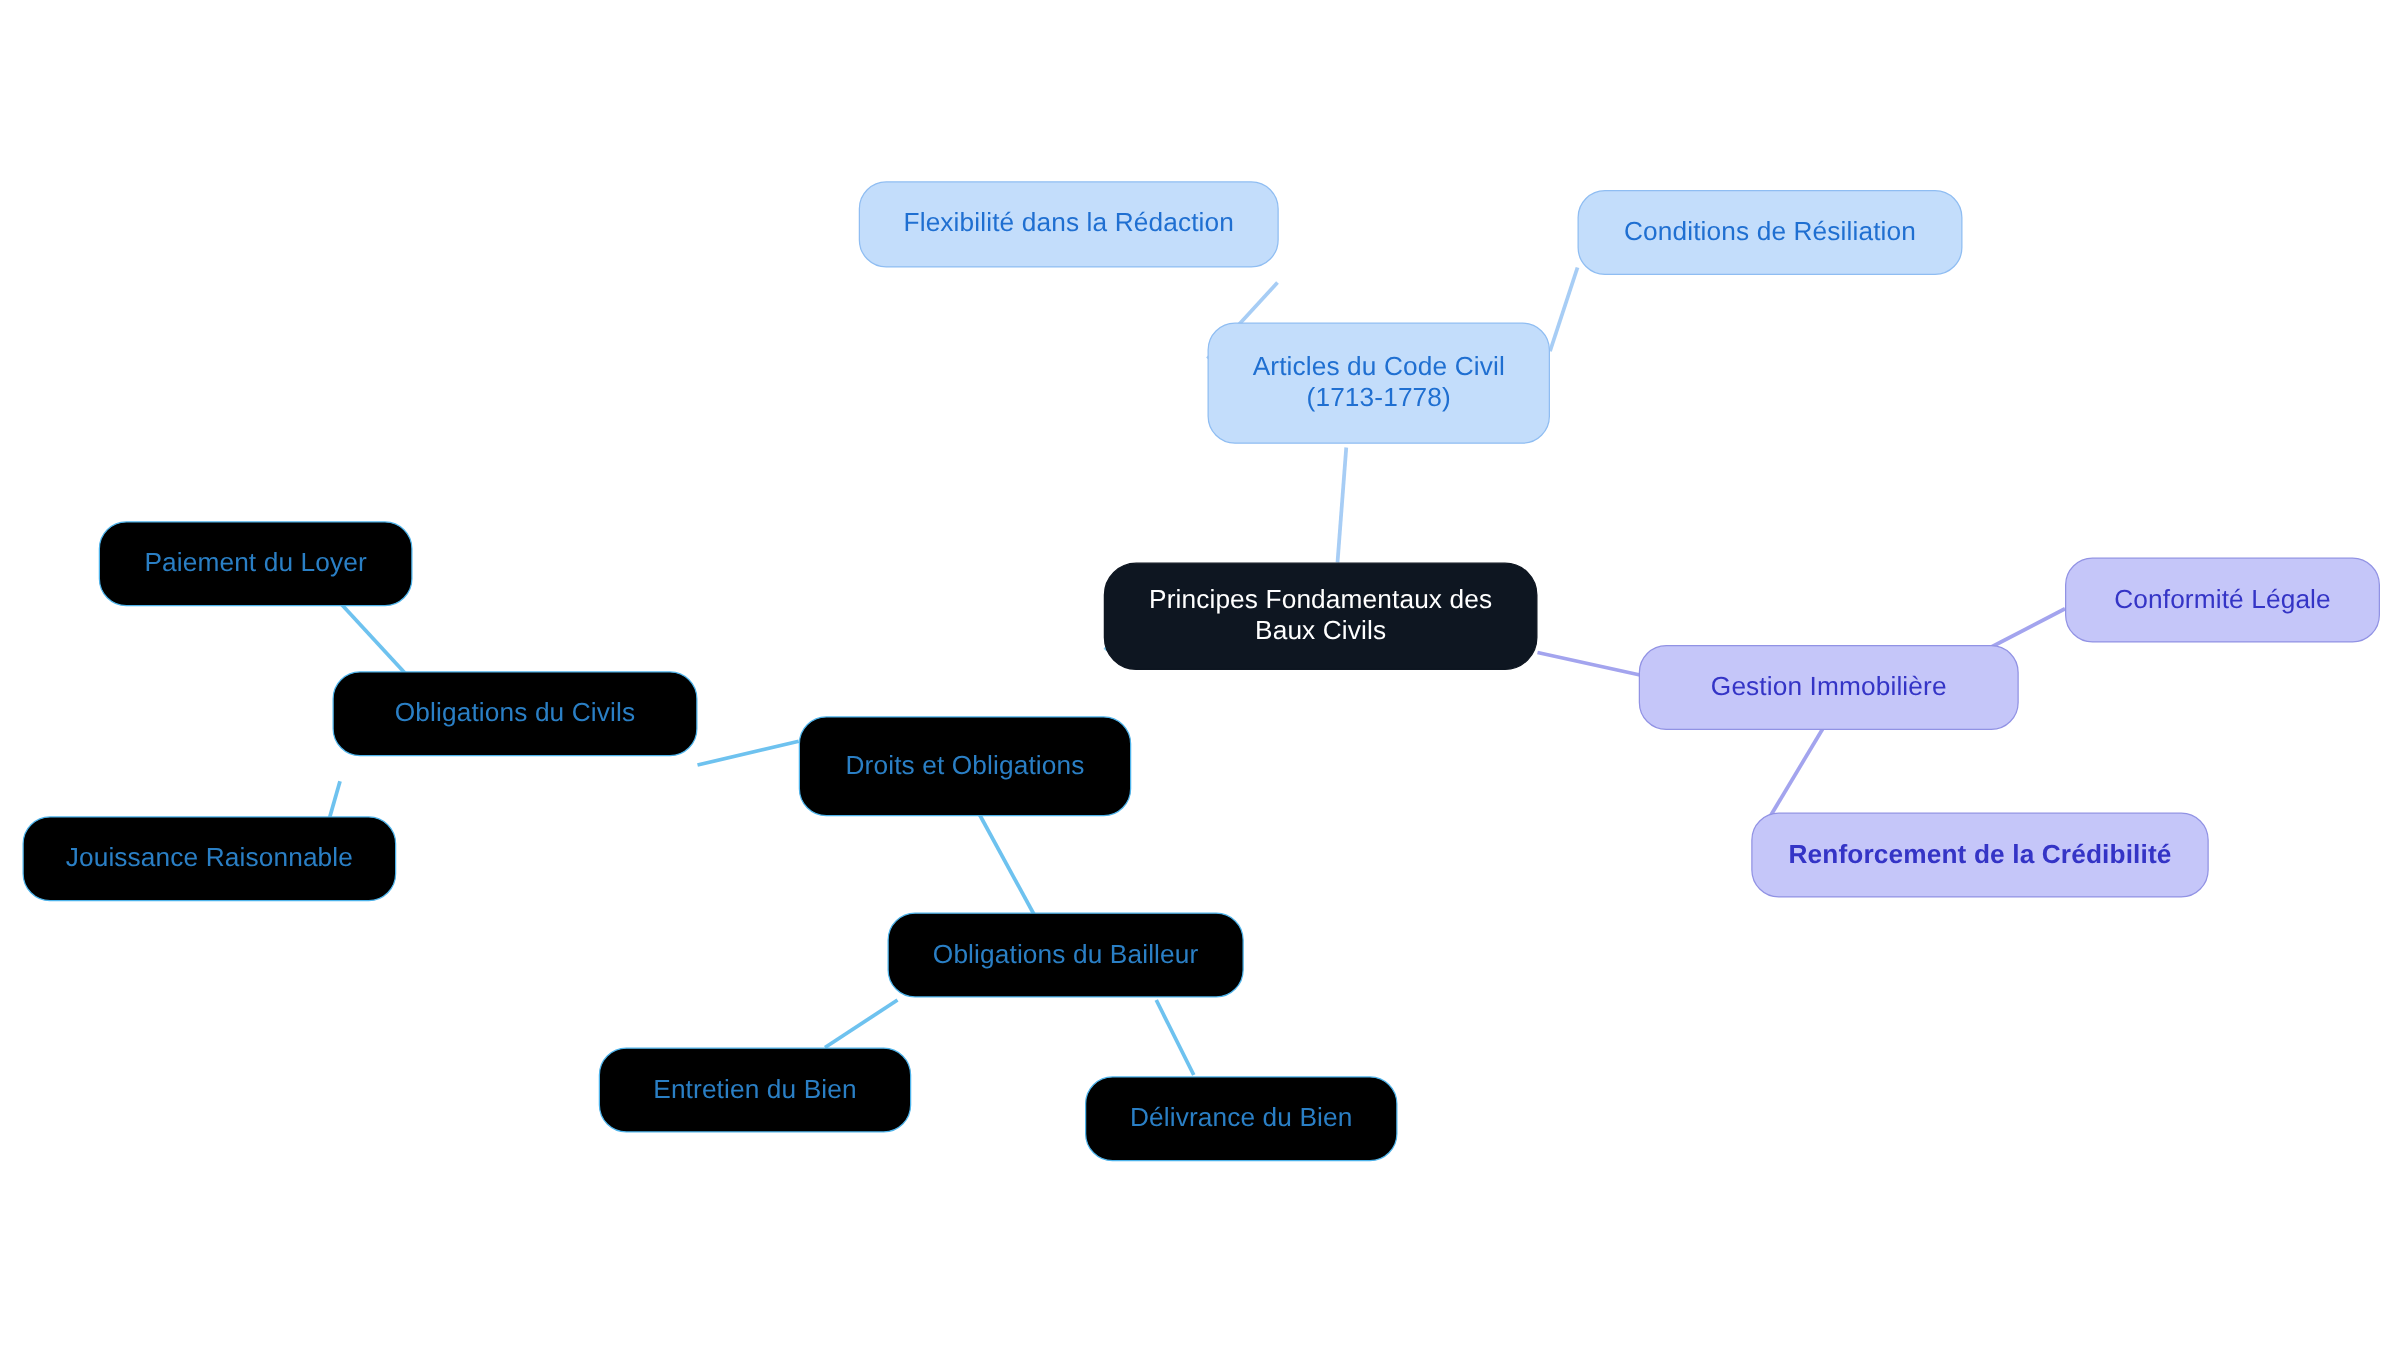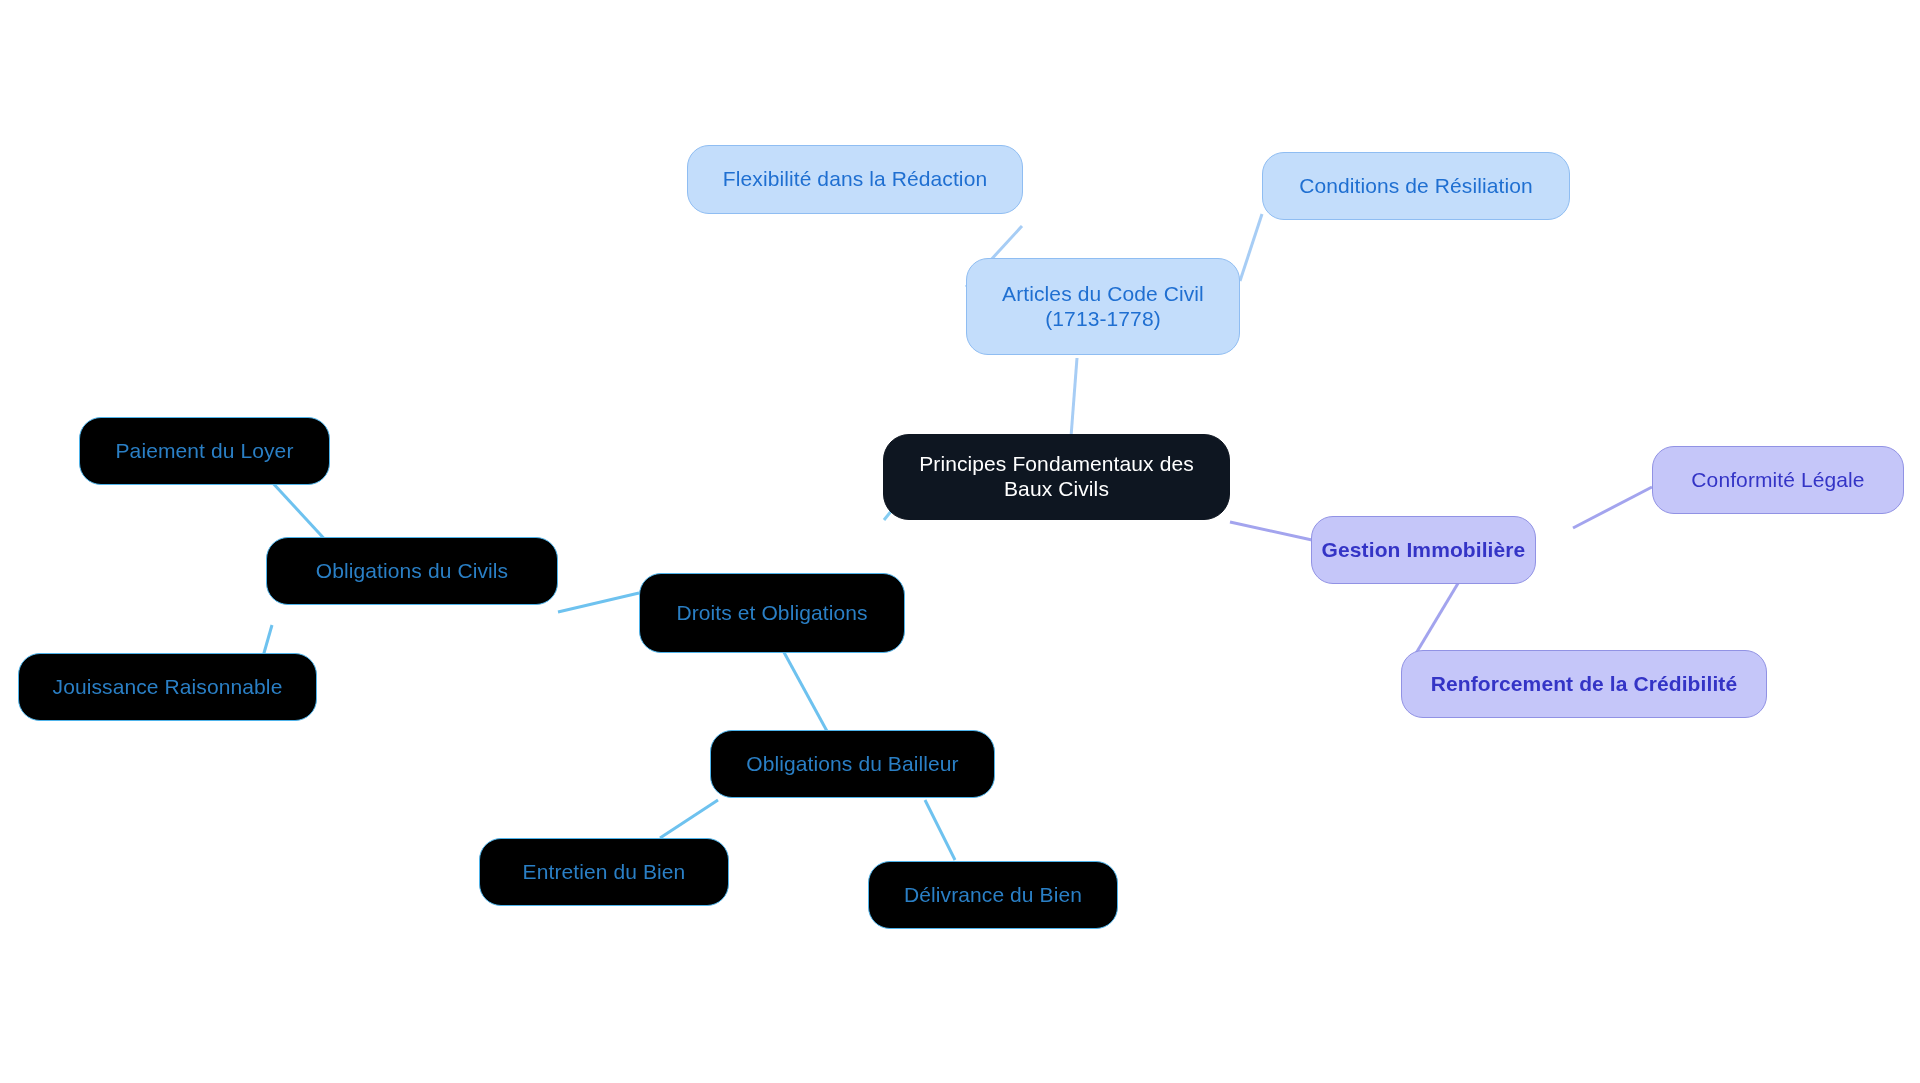--- a/index.html
+++ b/index.html
@@ -40,20 +40,21 @@
     line-height: 1.18;
     white-space: pre-line;
     letter-spacing: 0.1px;
   }
   .node.root {
     background: #0e1621;
     border-color: #0e1621;
     color: #ffffff;
     font-size: 21px;
     border-radius: 26px;
+    margin-top: 16px;
   }
   .node.blue {
     background: #c3ddfb;
     border-color: #8fbdf2;
     color: #1f6fd1;
     font-size: 21px;
   }
   .node.cyan {
     background: #000000;
     border-color: #4eb3ea;
@@ -105,19 +106,19 @@
   <div class="node cyan" style="left:79px; top:417px; width:251px; height:68px;">Paiement du Loyer</div>
 
   <div class="node cyan" style="left:18px; top:653px; width:299px; height:68px;">Jouissance Raisonnable</div>
 
   <div class="node cyan" style="left:710px; top:730px; width:285px; height:68px;">Obligations du Bailleur</div>
 
   <div class="node cyan" style="left:479px; top:838px; width:250px; height:68px;">Entretien du Bien</div>
 
   <div class="node cyan" style="left:868px; top:861px; width:250px; height:68px;">Délivrance du Bien</div>
 
-  <div class="node purple" style="left:1311px; top:516px; width:225px; height:68px;font-weight:bold;">Gestion Immobilière</div>
+  <div class="node purple" style="left:1311px; top:516px; width:304px; height:68px;">Gestion Immobilière</div>
 
   <div class="node purple" style="left:1652px; top:446px; width:252px; height:68px;">Conformité Légale</div>
 
   <div class="node purple" style="left:1401px; top:650px; width:366px; height:68px;font-weight:bold;">Renforcement de la Crédibilité</div>
 
 </div>
 
 </body></html>

